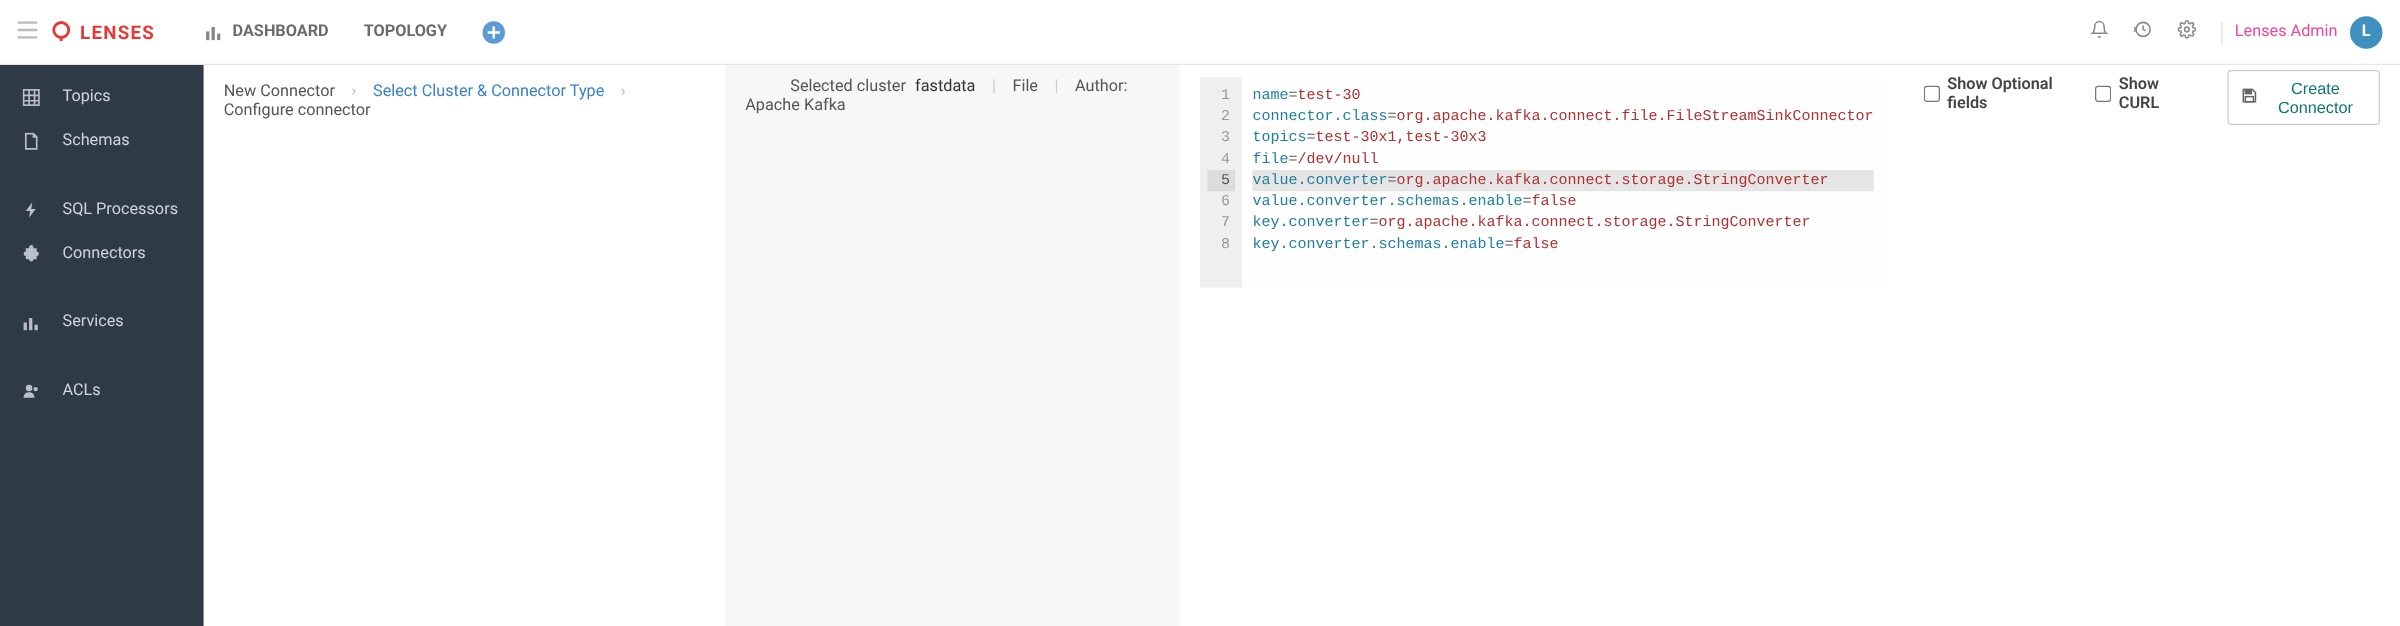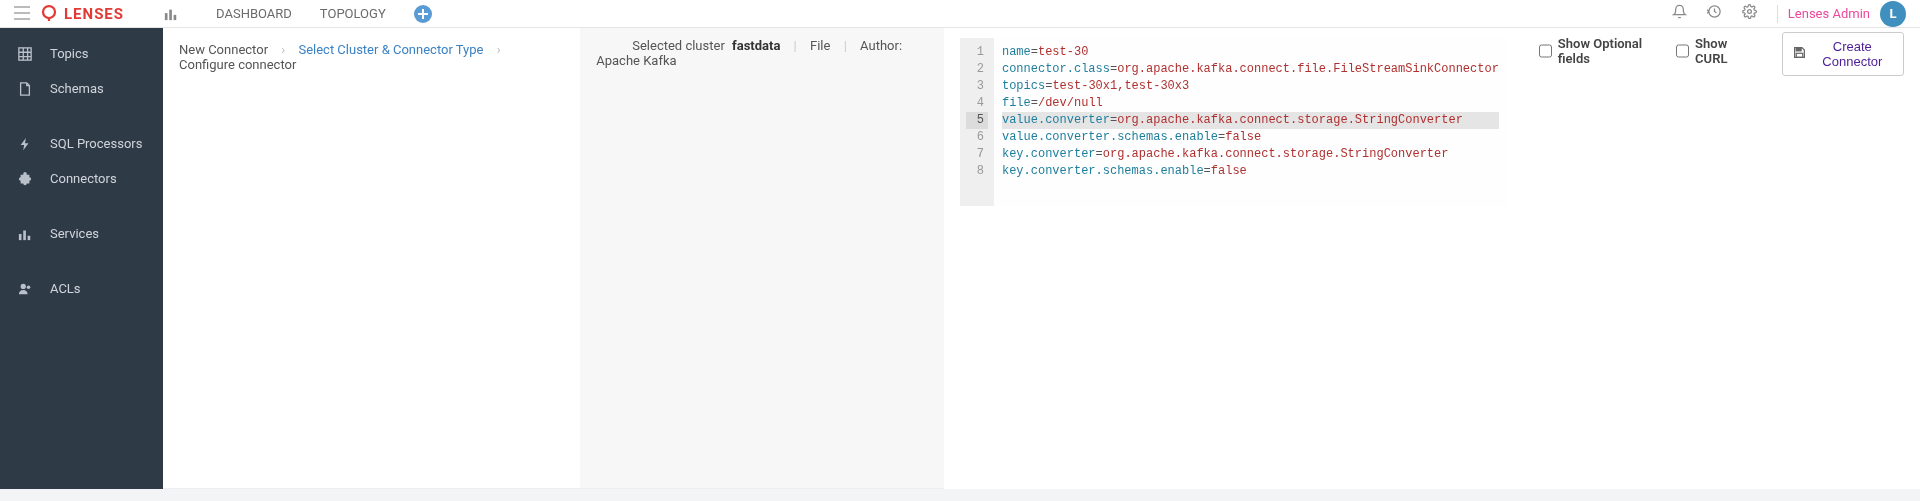--- a/index.html
+++ b/index.html
@@ -1,23 +1,23 @@
 <!DOCTYPE html>
 <html><head>
 <meta charset="utf-8">
 <style>
   * { box-sizing: border-box; margin: 0; padding: 0; }
   body { font-family: -apple-system, BlinkMacSystemFont, "Segoe UI", Roboto, Arial, sans-serif; font-size: 13px; color: #333; background: #f3f4f5; height: 501px; width: 1920px; overflow: hidden; }
 
   
-  .topbar { height: 28px; background: #ffffff; border-bottom: 1px solid #e5e5e5; display: flex; align-items: center; padding: 0 14px; }
+  .topbar { height: 52px; background: #ffffff; border-bottom: 1px solid #e5e5e5; display: flex; align-items: center; padding: 0 14px; }
   .hamburger { color: #bbb; font-size: 18px; margin-right: 10px; cursor: pointer; }
   .logo-mark { width: 18px; height: 18px; margin-right: 6px; }
   .logo-text { color: #e23a36; font-weight: 700; letter-spacing: 1px; font-size: 15px; margin-right: 40px; }
-  .topnav-item { display: inline-flex; align-items: flex-end; color: #6b6b6b; font-weight: 400; font-size: 13px; margin-right: 28px; cursor: pointer; gap: 30px; }
+  .topnav-item { display: inline-flex; align-items: flex-end; color: #6b6b6b; font-weight: 700; font-size: 13px; margin-right: 28px; cursor: pointer; }
   .topnav-item svg, .topnav-item .nav-ico { margin-right: 8px; }
   .plus-circle { width: 18px; height: 18px; border-radius: 50%; background: #5b9bd5; display: inline-flex; align-items: center; justify-content: center; color: white; font-weight: bold; cursor: pointer; }
   .topbar-spacer { flex: 1; }
   .topbar-icon { color: #888; margin: 0 10px; cursor: pointer; font-size: 15px; }
   .divider-v { width: 1px; height: 18px; background: #ddd; margin: 0 10px; }
   .user-name { color: #ec4899; font-size: 13px; margin-right: 10px; }
   .avatar { width: 26px; height: 26px; border-radius: 50%; background: #3f8fbf; color: #fff; display: inline-flex; align-items: center; justify-content: center; font-weight: 700; font-size: 13px; }
 
   
   .layout { display: flex; height: calc(501px - 40px); }
@@ -26,40 +26,40 @@
   .side-item .s-ico { width: 18px; margin-right: 16px; display: inline-flex; align-items: center; justify-content: center; color: #b9c0c9; }
   .side-gap { height: 20px; }
 
   .main { flex: 1; background: #fff; display: flex; flex-direction: row; }
   .breadcrumb { padding: 14px 16px; color: #555; font-size: 13px; border-bottom: 1px solid #eee; }
   .breadcrumb .crumb { display: inline-block; }
   .breadcrumb .crumb.link { color: #3b82c4; }
   .breadcrumb .sep { color: #bbb; margin: 0 10px; }
   .metabar { padding: 10px 16px; background: #f7f7f7; border-bottom: 1px solid #eee; font-size: 13px; color: #555; }
   .metabar .mlabel { margin-right: 4px; margin-left: 36px; }
-  .metabar .mval { font-weight: 700; color: #333; }
+  .metabar .mval { font-weight: 400; color: #333; }
   .metabar .mpipe { color: #ccc; margin: 0 10px; }
 
   .editor-region { padding: 10px 16px 8px 16px; }
   .editor { display: flex; background: #fff; font-family: Consolas, Monaco, 'Courier New', monospace; font-size: 12px; line-height: 17px; }
   .gutter { background: #efefef; color: #999; text-align: right; padding: 6px 6px; width: 34px; user-select: none; }
   .gutter .ln { padding: 0 4px; }
   .gutter .ln.active { background: #dcdcdc; color: #555; }
   .code { flex: 1; padding: 6px 8px; white-space: pre; overflow: auto; background: #fefefe; min-height: 168px; }
   .code .row.active { background: #e5e5e5; }
   .code .key { color: #1e7e9e; }
   .code .eq { color: #555; }
   .code .val { color: #b03030; }
 
   .controls { padding: 8px 16px 10px 16px; display: flex; align-items: flex-start; gap: 20px; font-size: 13px; color: #444; font-weight: 600; }
   .controls label { display: inline-flex; align-items: center; gap: 6px; font-weight: 600; }
   .controls input[type="checkbox"] { width: 14px; height: 14px; }
 
   .action-row { padding: 4px 16px 14px 16px; position: relative; }
-  .btn { display: inline-flex; align-items: center; gap: 6px; border: 1px solid #ccc; background: #fff; color: #4c1d95; padding: 6px 10px; border-radius: 3px; font-size: 13px; cursor: pointer; }
+  .btn { display: inline-flex; align-items: center; gap: 6px; border: 1px solid #ccc; background: #fff; color: #0f766e; padding: 6px 10px; border-radius: 3px; font-size: 13px; cursor: pointer; }
   .btn .b-ico { font-size: 13px; }
   .cursor-hand { position: absolute; left: 275px; top: 14px; pointer-events: none; }
   .footer-strip { height: 26px; background: #f0f1f2; }
 </style>
 </head>
 <body>
 
 <div class="topbar">
   <span class="hamburger">
     <svg width="16" height="14" viewBox="0 0 16 14">

